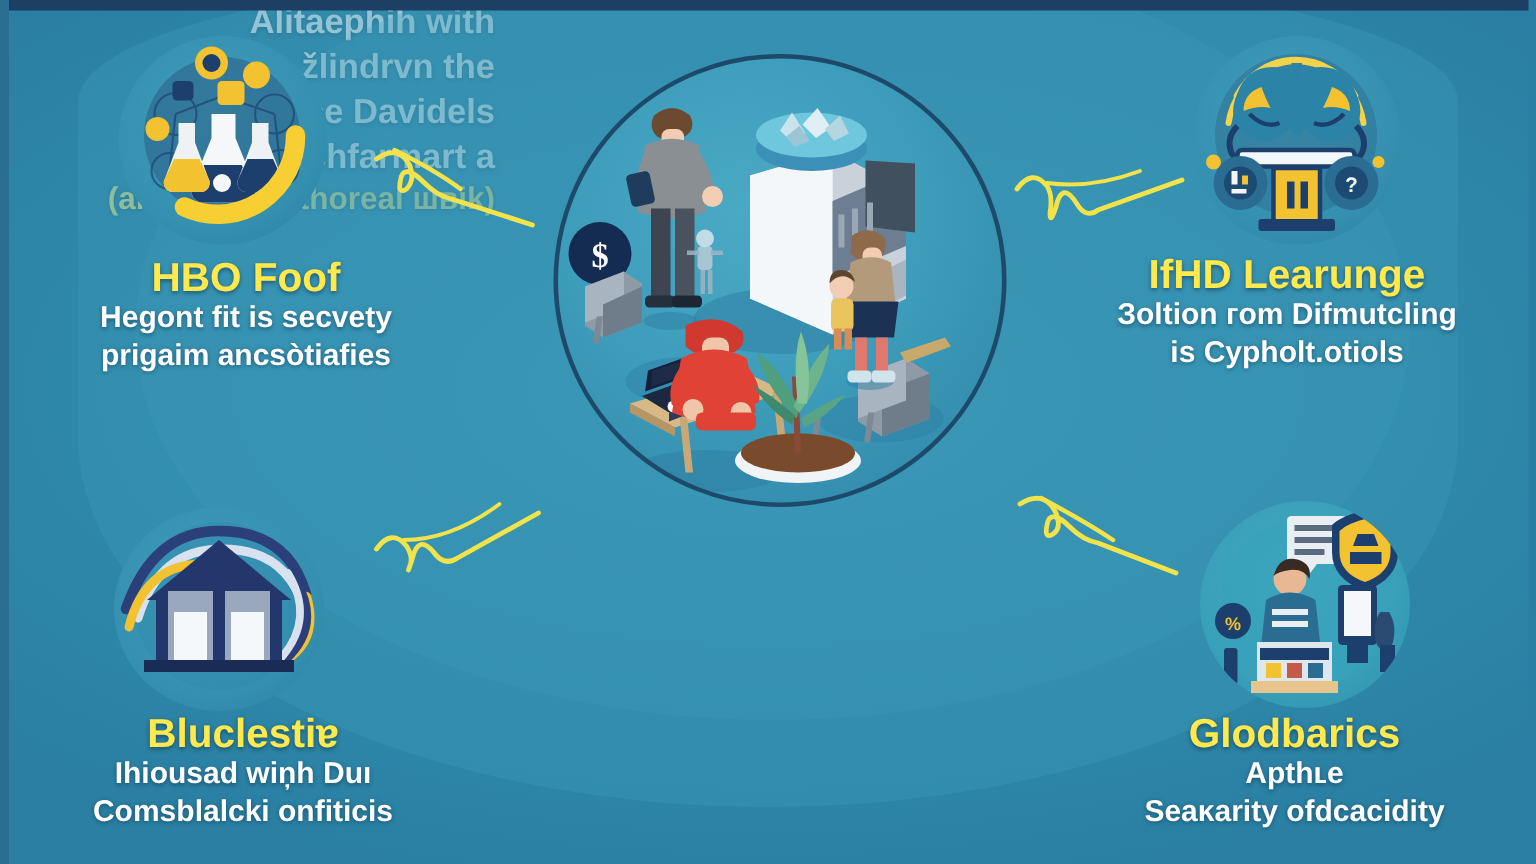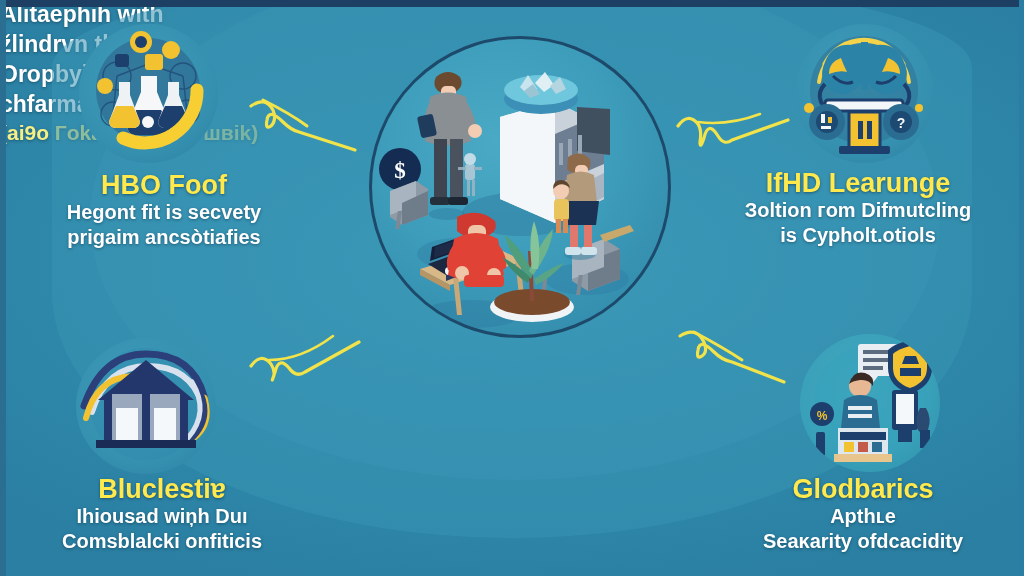--- a/index.html
+++ b/index.html
@@ -72,21 +72,21 @@
   .body-line{
     color:#ffffff;font-weight:bold;font-size:20px;line-height:1.22;
     text-shadow:0 1px 3px rgba(10,40,60,.5);
     white-space:nowrap;
   }
   .tb-tl{left:-6px;top:170px;width:340px;}
   .tb-tr{left:688px;top:168px;width:340px;}
   .tb-bl{left:-8px;top:474px;width:340px;}
   .tb-br{left:698px;top:474px;width:330px;}
 
-  .tb-center{left:352px;top:388px;width:330px;z-index:10;text-align:left;}
+  .tb-center{left:352px;top:388px;width:330px;z-index:10;text-align:right;}
   .tb-center .body-line{font-size:23px;line-height:1.30;}
   .center-note{
     color:#f6ef86;font-weight:bold;font-size:21px;line-height:1.2;
     text-shadow:0 1px 3px rgba(10,40,60,.5);white-space:nowrap;
   }
 </style>
 </head>
 <body>
 
 <div id="stage">

